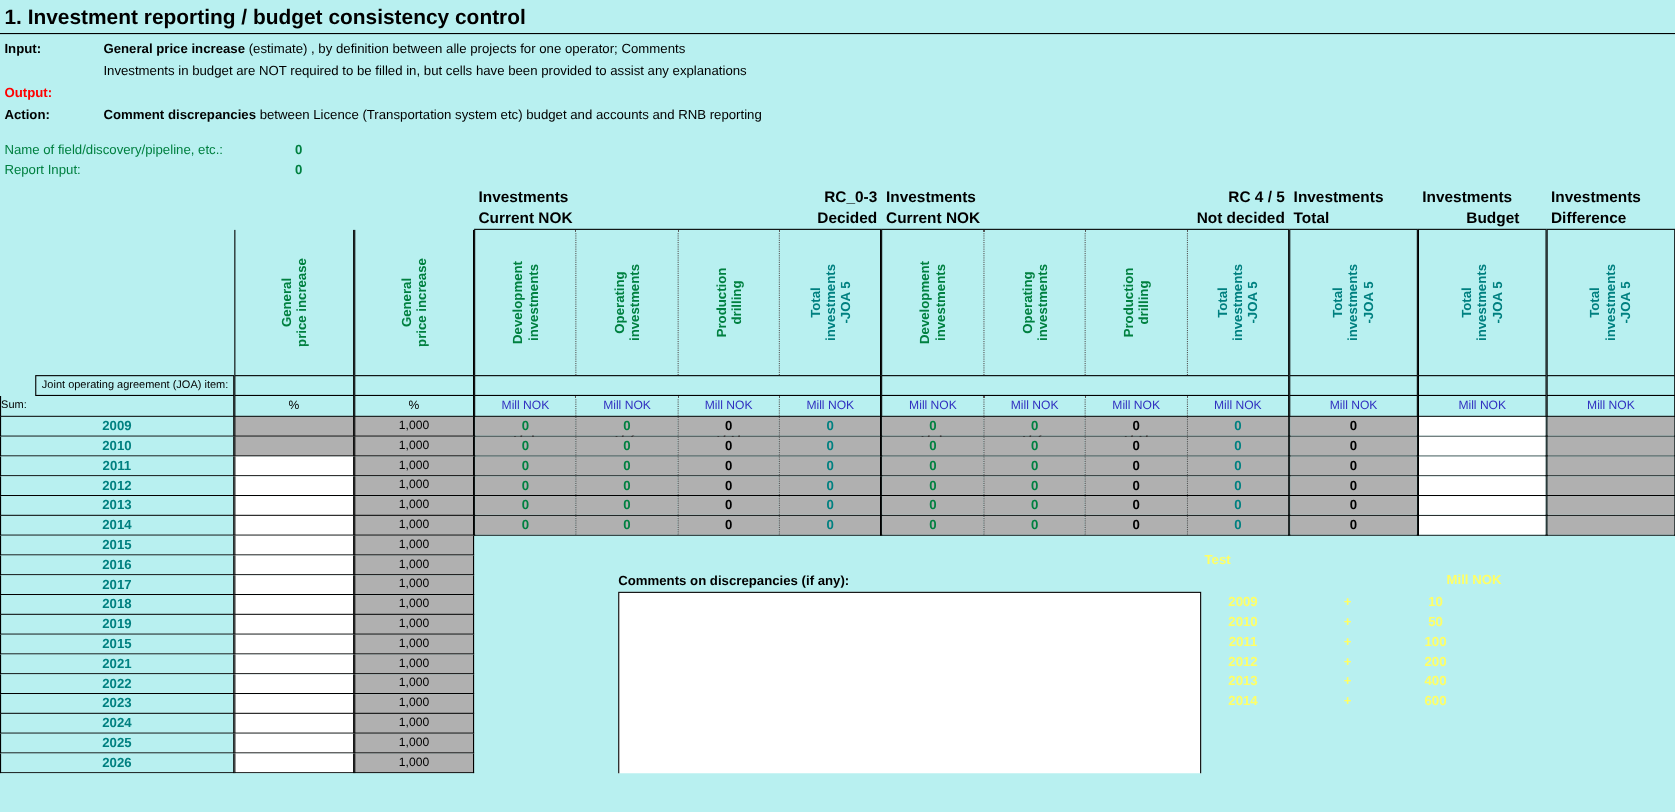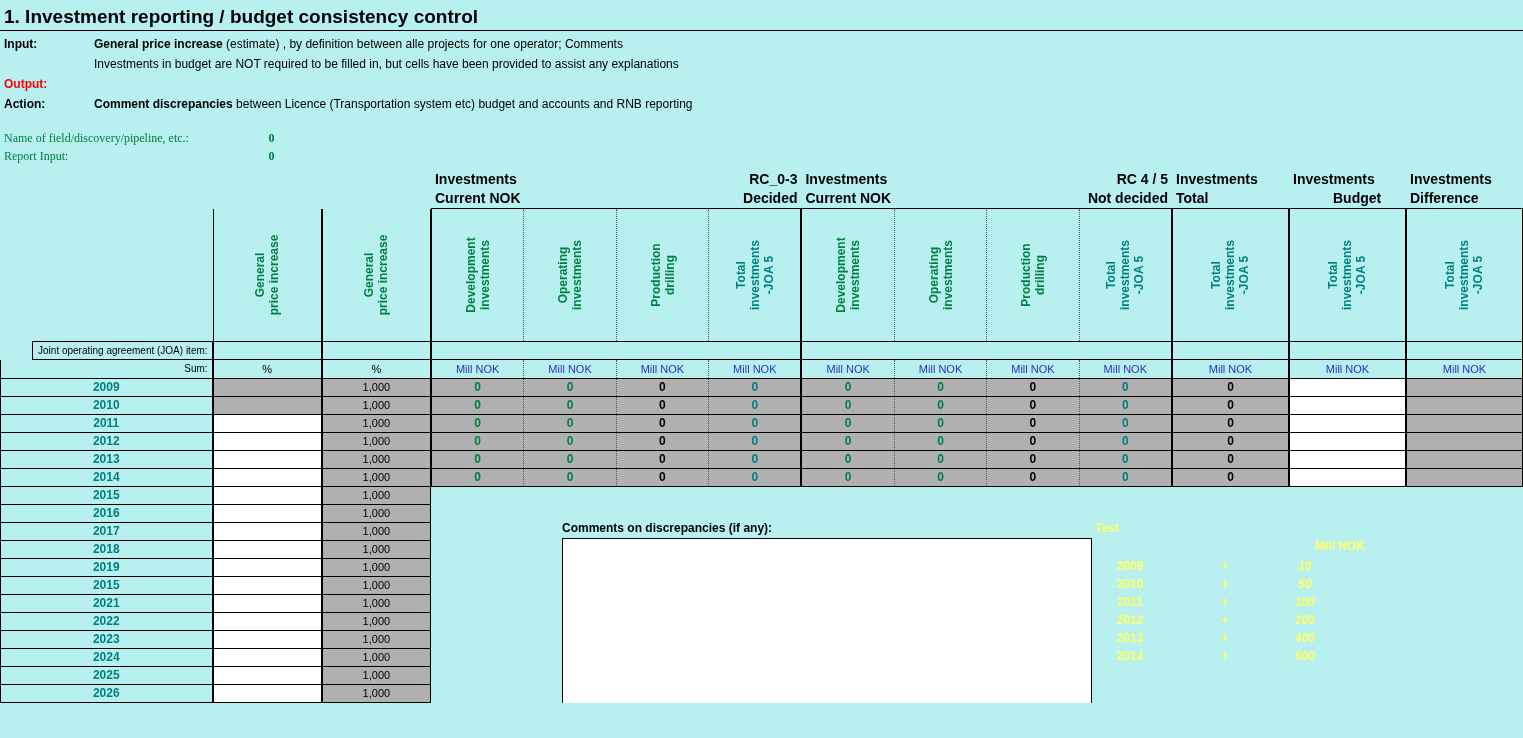--- a/index.html
+++ b/index.html
@@ -21,21 +21,21 @@
     padding: 4px 16px 4px 4px;
   }
   .meta-row { display: flex; margin-bottom: 2px; line-height: 18px; }
   .meta-label { width: 90px; font-weight: bold; color:#000; }
   .meta-label.red { color: #ff0000; }
   .meta-text { color: #000; }
   .meta-text .bold { font-weight: bold; }
   .meta-text.red { color: #ff0000; }
   .meta-text.red .bold { font-weight: bold; color:#ff0000; }
   .field-rows { color: #008040; padding: 10px 0 4px 4px; }
-  .field-rows .row { display:flex; align-items:center; height:18px;font-family:Liberation Serif, serif;}
+  .field-rows .row { display:flex; height:18px;}
   .field-rows .lab { width: 215px; font-size:12px; }
   .field-rows .val { width: 105px; text-align:center; font-weight:bold; }
 
   .grid { position: relative; display: flex; }
   .gpi-col { width: 112px; }
   .group-head { height:40px; display:flex; flex-direction:column; justify-content:center; font-weight:bold; font-size:14px; padding:0 4px; border-bottom:1.5px solid #000; position:relative;}
   .group-head .line2right { position:absolute; right:4px; bottom:2px;}
   .group-head .line1left { position:absolute; left:4px; top:2px;}
 
   .rot-row { height: 132px; display:flex; border-left:1.5px solid #000; border-right:1.5px solid #000; }
@@ -69,42 +69,42 @@
   .data-cell:first-child{border-left:none;}
   .data-cell.gray { background:#b0b0b0; }
   .data-cell.white { background:#fff; }
   .data-cell.green { color:#008040; }
   .data-cell.teal { color:#008080; }
   .data-cell.black { color:#000; }
 
   .year-col { width:218px; }
   .year-cell { height:18px; text-align:center; font-weight:bold; color:#008080; border-bottom:1px solid #000; border-left:1.5px solid #000; border-right:1.5px solid #000; background:#b8f0f0; line-height:17px;}
   .year-joa { height:19px; text-align:right; padding-right:4px; font-size:10px; border:1.5px solid #000; border-top:1px solid #000; line-height:18px; color:#000;margin-left:32px;}
-  .year-sum { height:19px; text-align:right; padding-right:4px; font-size:10px; border-left:1.5px solid #000;border-right:1.5px solid #000;border-bottom:1.5px solid #000; line-height:18px;}
+  .year-sum { height:19px; padding-right:4px; font-size:10px; border-left:1.5px solid #000;border-right:1.5px solid #000;border-bottom:1.5px solid #000; line-height:18px;}
   .gpi-rot-wrap { height:132px; display:flex;}
   .gpi-rot { flex:1; display:flex; align-items:center; justify-content:center; border-left:1.5px solid #000; border-right:1.5px solid #000;}
   .gpi-joa { height:19px; border-left:1.5px solid #000;border-right:1.5px solid #000;border-bottom:1.5px solid #000; border-top:1px solid #000;}
   .gpi-unit { height:19px; text-align:center; border-left:1.5px solid #000;border-right:1.5px solid #000;border-bottom:1.5px solid #000; line-height:18px; font-size:11px;}
   .gpi-data { height:18px; text-align:center; font-size:11px; border-left:1.5px solid #000;border-right:1.5px solid #000;border-bottom:1px solid #000; line-height:17px;}
   .gpi-data.gray { background:#b0b0b0;}
   .gpi-data.white { background:#fff;}
 
   .inv-group { }
   .inv-group.w4 { width: 380px; }
   .inv-group.w1 { width: 120px; }
 
   .comments-label { font-weight:bold; position:absolute; }
   .comments-box { position:absolute; background:#fff; border:1px solid #000;}
 
   .yellow-block { position:absolute; color:#ffff66; font-weight:bold; font-size:12px;}
   .yellow-row { display:flex; height:18px; align-items:center;}
   .yellow-row span { text-align:center;}
   .yw-year{width:90px;text-align:right;padding-right:20px;}
   .yw-plus{width:80px;}
-  .yw-val{width:80px;font-style:italic;}
+  .yw-val{width:80px;}
 </style>
 </head>
 <body>
 
 <div class="title">1. Investment reporting / budget consistency control</div>
 
 <div class="meta">
   <div class="meta-row">
     <div class="meta-label">Input:</div>
     <div class="meta-text"><span class="bold">General price increase</span><span> (estimate) , by definition between alle projects for one operator; Comments</span></div>
@@ -457,21 +457,21 @@
           </div>
       <div class="data-row last6">
             <div class="data-cell gray black"></div>
           </div>
     </div>
   </div>
 
 <div class="comments-label" style="left:562px; top:521px;">Comments on discrepancies (if any):</div>
 <div class="comments-box" style="left:562px; top:538px; width:530px; height:190px;"></div>
 
-<div class="yellow-block" style="left:1095px; top:521px; width:280px;">
+<div class="yellow-block" style="left:1095px; top:502px; width:280px;">
   <div style="height:18px;">Test</div>
   <div style="height:18px; text-align:right; padding-right:10px;">Mill NOK</div>
   <div id="yellow-rows">
       <div class="yellow-row">
            <span class="yw-year">2009</span>
            <span class="yw-plus">+</span>
            <span class="yw-val">10</span>
          </div>
       <div class="yellow-row">
            <span class="yw-year">2010</span>

